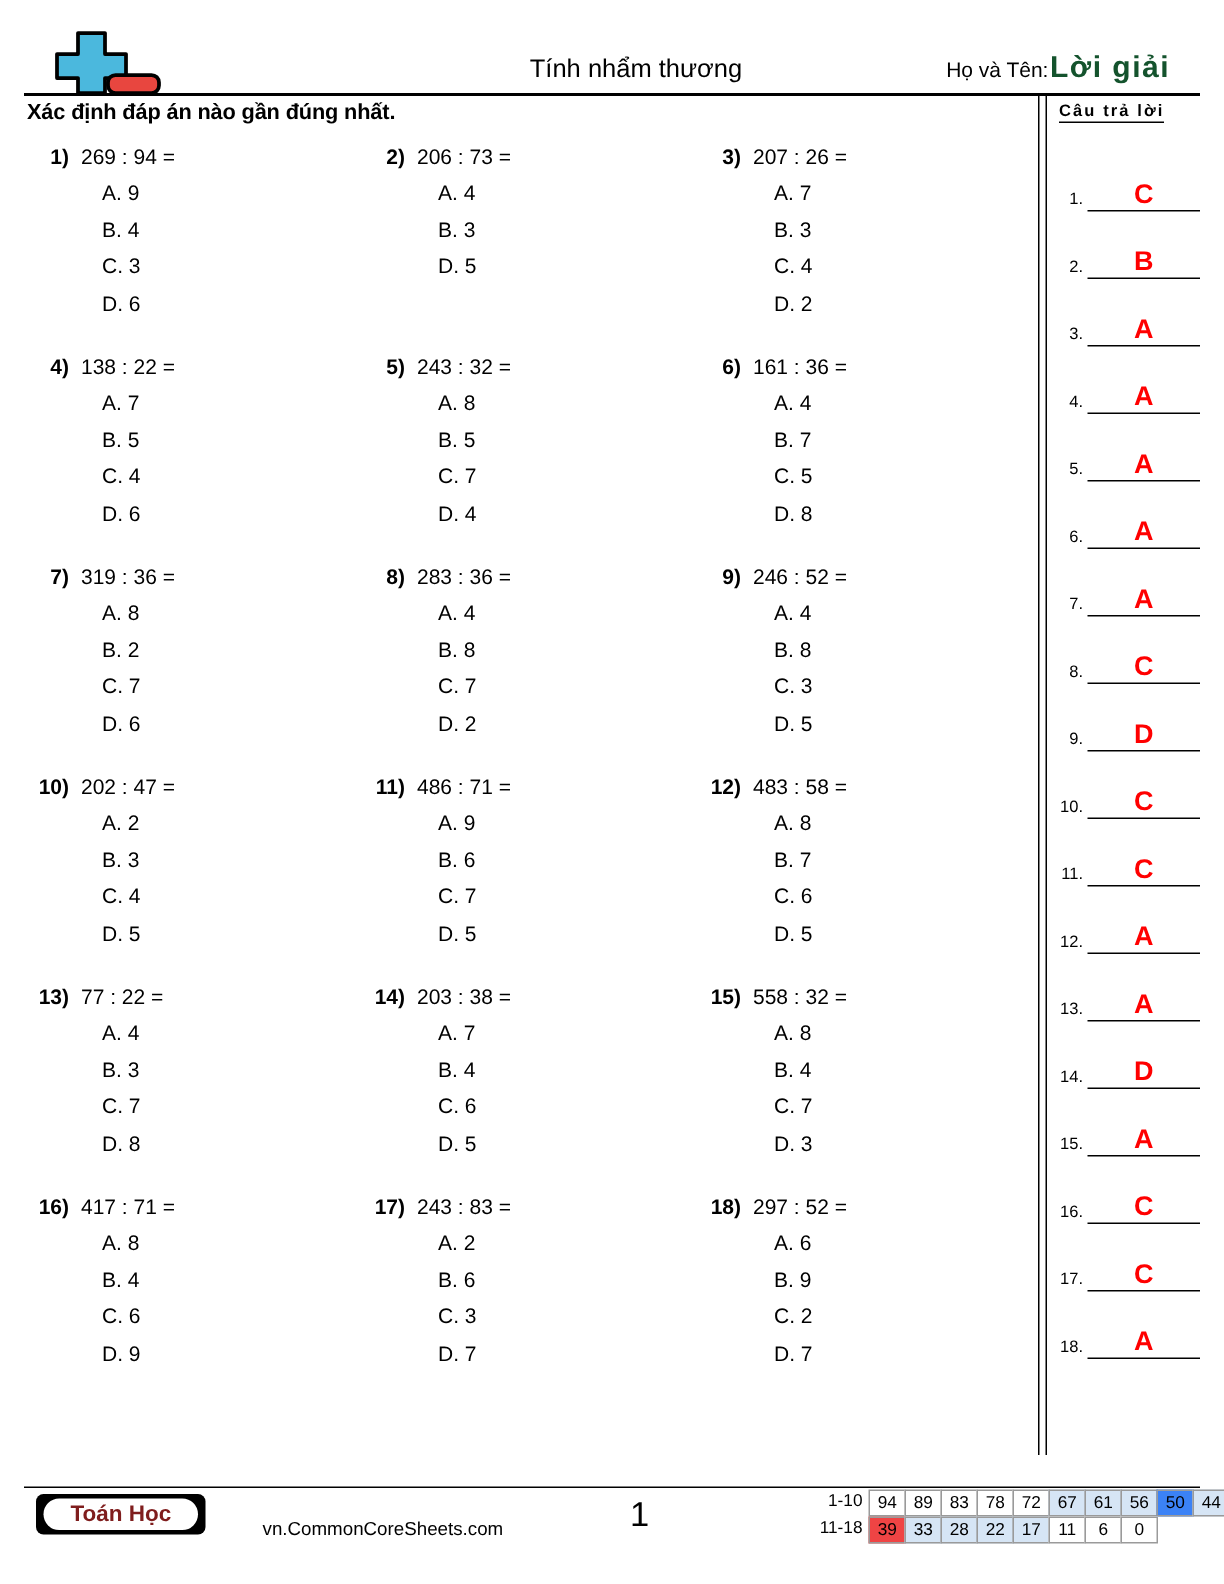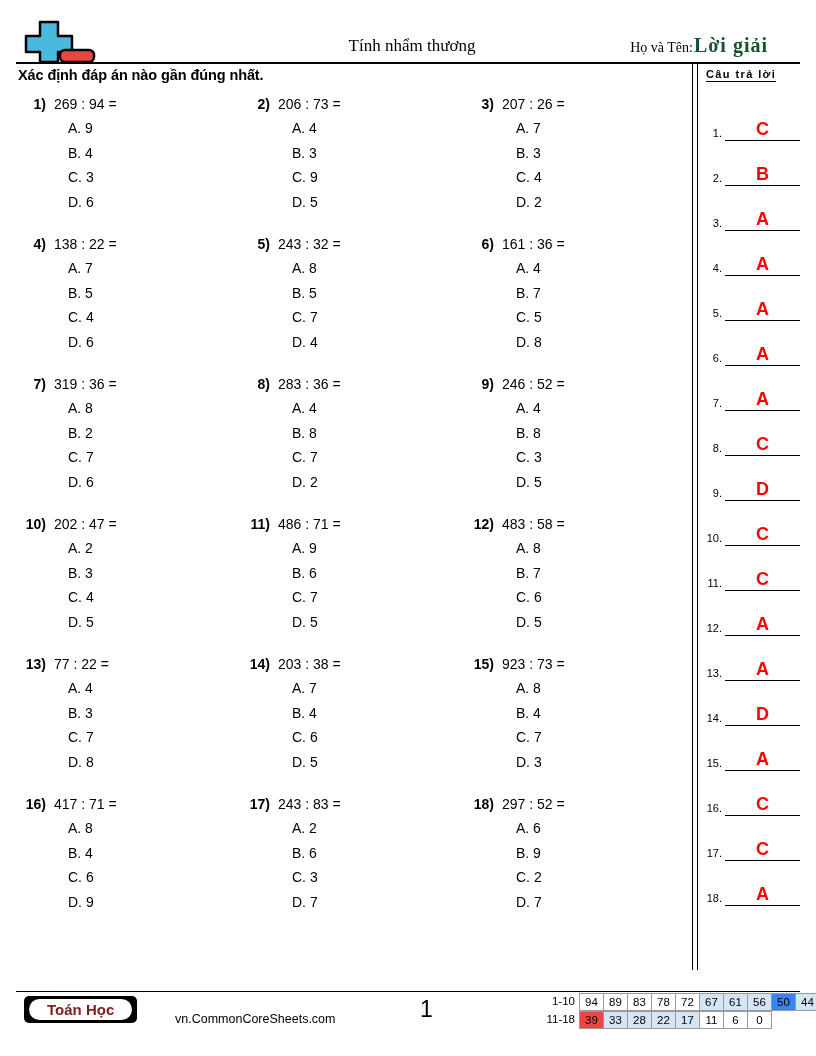--- a/index.html
+++ b/index.html
@@ -18,24 +18,23 @@
   .page {
     position: absolute;
     left: 0; top: 0;
     width: 816px;
     height: 1056px;
   }
 
   
   .header {
     position: absolute;
-    left: 20px; top: 14px;
+    left: 32px; top: 14px;
     width: 784px;
     height: 50px;
-    font-family: Liberation Serif, serif;
   }
   .logo {
     position: absolute;
     left: 0px; top: 6px;
     width: 78px; height: 44px;
   }
   .header-title {
     position: absolute;
     left: 0; top: 22px;
     width: 784px;
@@ -276,21 +275,20 @@
           </div>
         </div>
         <div class="qcell">
           <div class="qhead">
             <span class="qnum">2)</span>
             <span class="qtext">206 : 73 =</span>
           </div>
           <div class="choices">
             <div class="choice">A. 4</div>
             <div class="choice">B. 3</div>
-            <div class="choice">C. 9</div>
             <div class="choice">D. 5</div>
           </div>
         </div>
         <div class="qcell">
           <div class="qhead">
             <span class="qnum">3)</span>
             <span class="qtext">207 : 26 =</span>
           </div>
           <div class="choices">
             <div class="choice">A. 7</div>
@@ -435,21 +433,21 @@
           <div class="choices">
             <div class="choice">A. 7</div>
             <div class="choice">B. 4</div>
             <div class="choice">C. 6</div>
             <div class="choice">D. 5</div>
           </div>
         </div>
         <div class="qcell">
           <div class="qhead">
             <span class="qnum">15)</span>
-            <span class="qtext">923 : 73 =</span>
+            <span class="qtext">558 : 32 =</span>
           </div>
           <div class="choices">
             <div class="choice">A. 8</div>
             <div class="choice">B. 4</div>
             <div class="choice">C. 7</div>
             <div class="choice">D. 3</div>
           </div>
         </div>
       </div>
       <div class="qrow">

